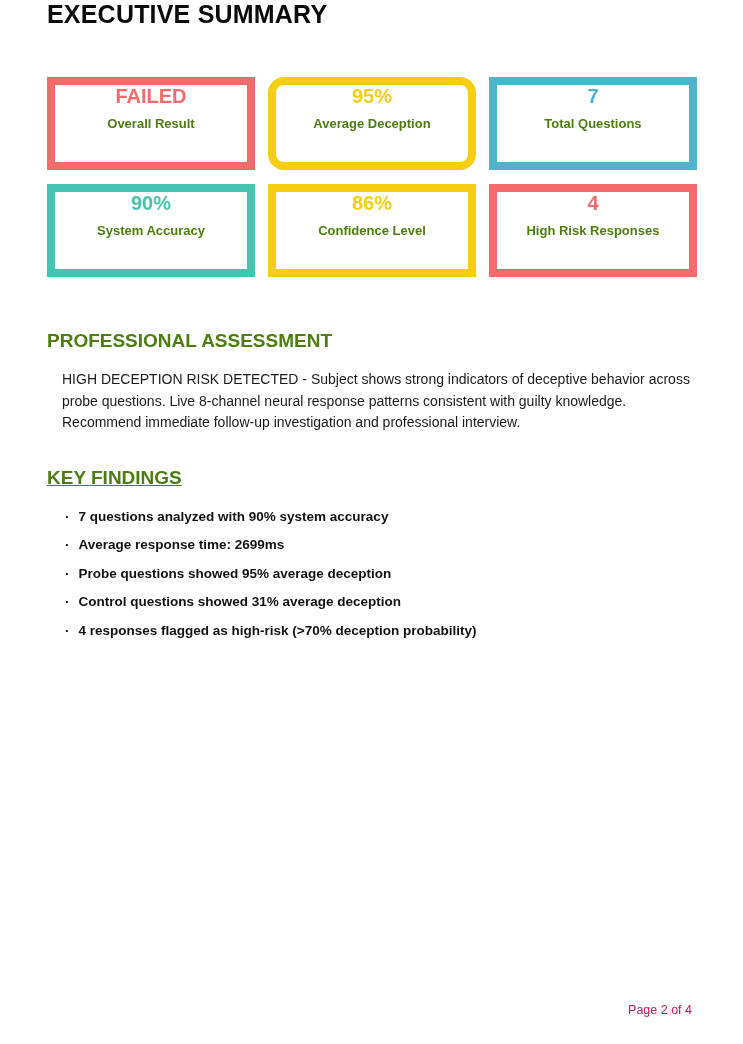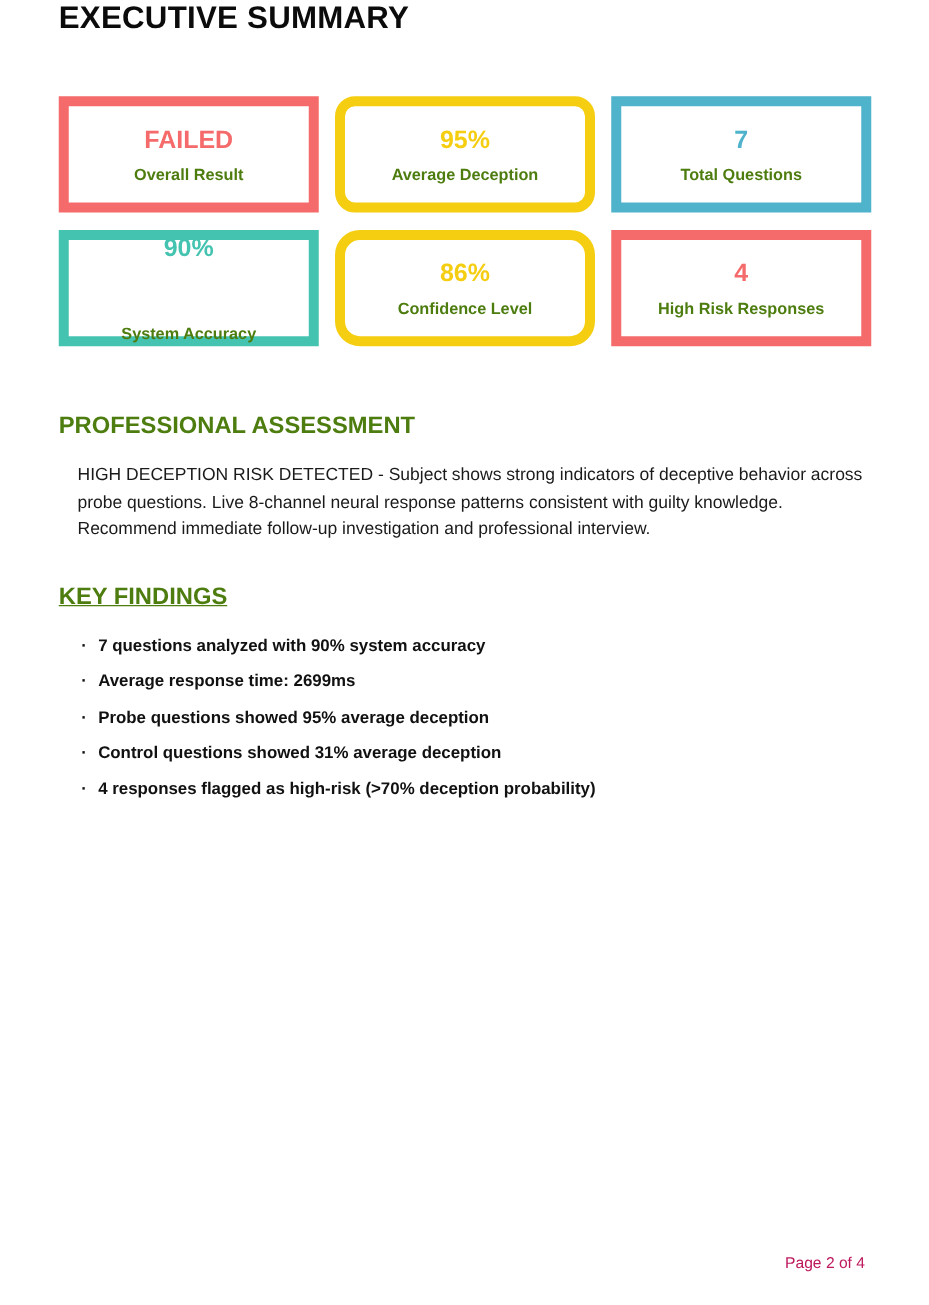--- a/index.html
+++ b/index.html
@@ -36,21 +36,20 @@
   }
   .card {
     box-sizing: border-box;
     width: calc((100% - 26px) / 3);
     height: 93px;
     border: 8px solid #a16207;
     background: #ffffff;
     display: flex;
     flex-direction: column;
     align-items: center;
-    justify-content: center;
     text-align: center;
   }
   .card-value {
     font-size: 20px;
     font-weight: 700;
     line-height: 1.1;
   }
   .card-label {
     margin-top: 9px;
     font-size: 13px;
@@ -117,25 +116,25 @@
       <div class="card-label">Overall Result</div>
     </div>
     <div class="card" style="border-color: rgb(245, 206, 17); border-radius: 16px;">
       <div class="card-value" style="color: rgb(245, 206, 17);">95%</div>
       <div class="card-label">Average Deception</div>
     </div>
     <div class="card" style="border-color: rgb(78, 179, 203);">
       <div class="card-value" style="color: rgb(78, 179, 203);">7</div>
       <div class="card-label">Total Questions</div>
     </div>
-    <div class="card" style="border-color: rgb(68, 196, 176); gap: 40px;">
+    <div class="card" style="border-color: rgb(68, 196, 176);">
       <div class="card-value" style="color: rgb(68, 196, 176);">90%</div>
       <div class="card-label">System Accuracy</div>
     </div>
-    <div class="card" style="border-color: rgb(245, 206, 17); border-radius: 20px;">
+    <div class="card" style="border-color: rgb(245, 206, 17);">
       <div class="card-value" style="color: rgb(245, 206, 17);">86%</div>
       <div class="card-label">Confidence Level</div>
     </div>
     <div class="card" style="border-color: rgb(245, 107, 107);">
       <div class="card-value" style="color: rgb(245, 107, 107);">4</div>
       <div class="card-label">High Risk Responses</div>
     </div>
   </div>
 
   <h2 class="section-heading assessment-heading">PROFESSIONAL ASSESSMENT</h2>

